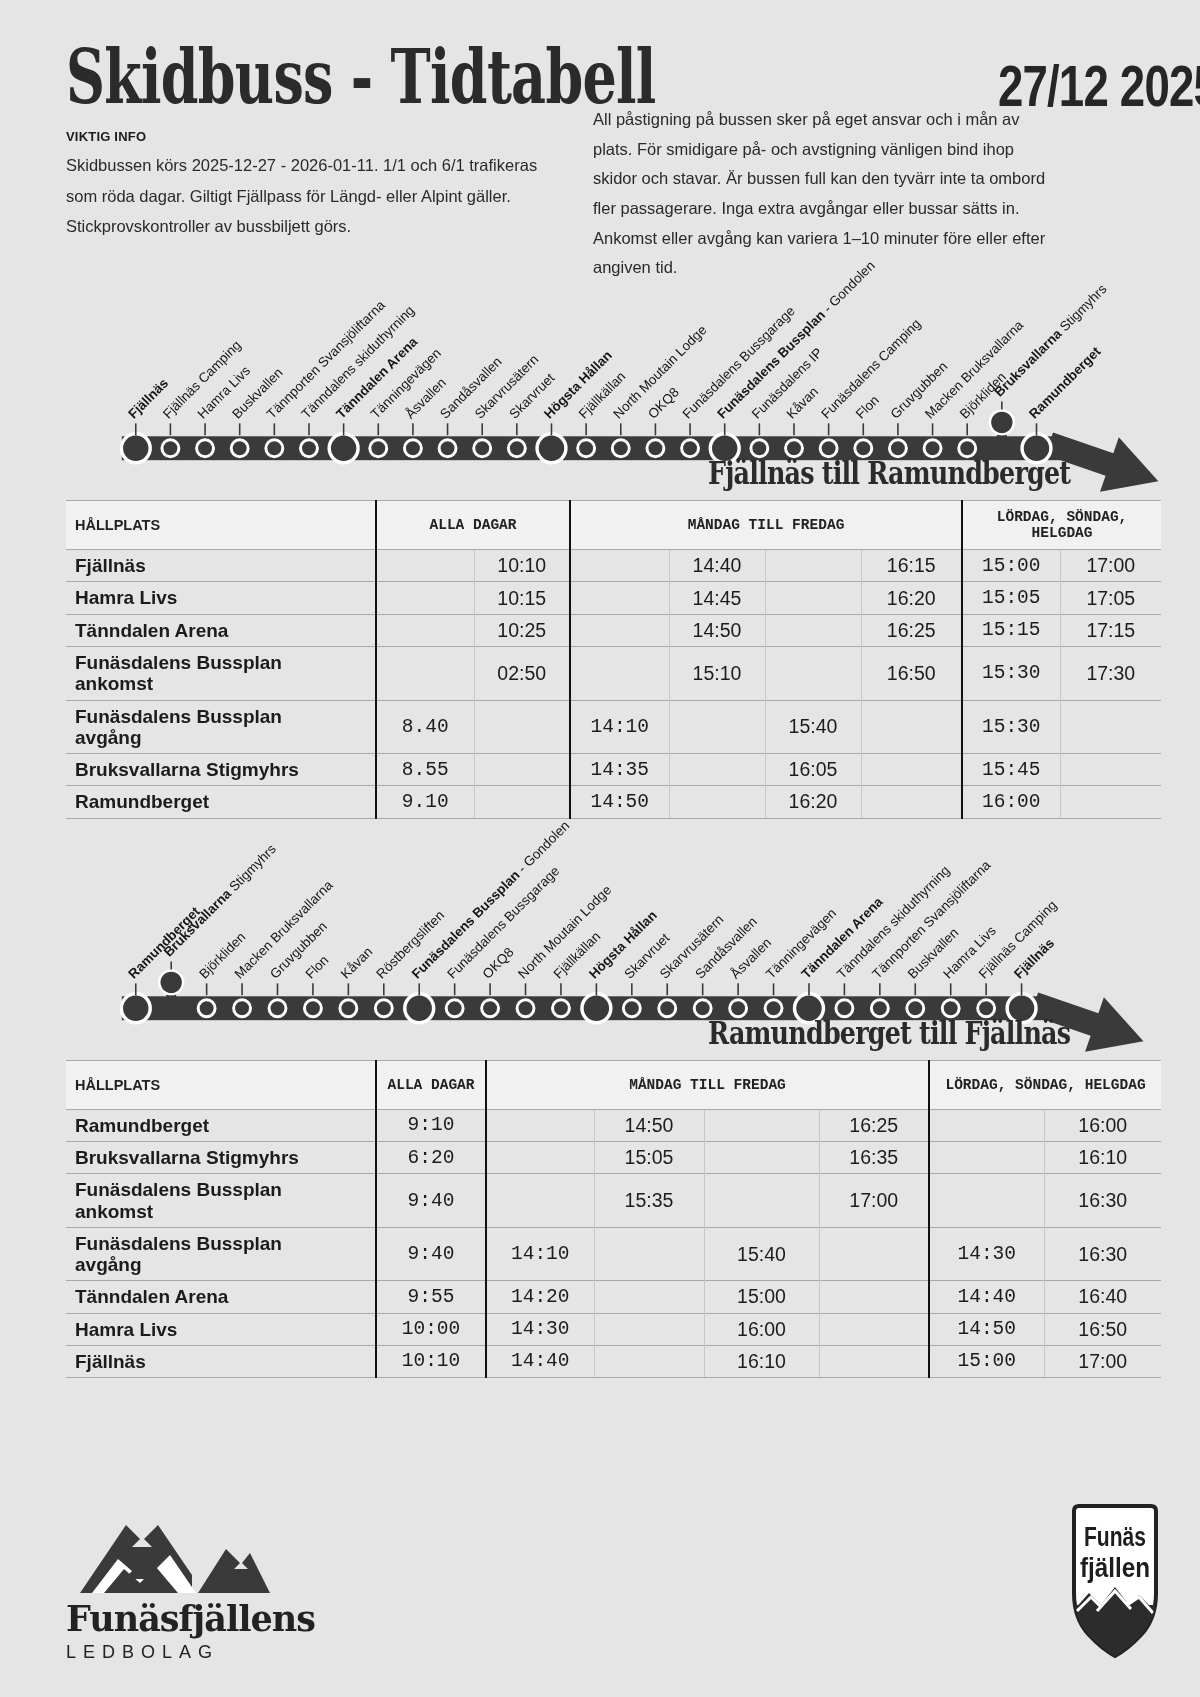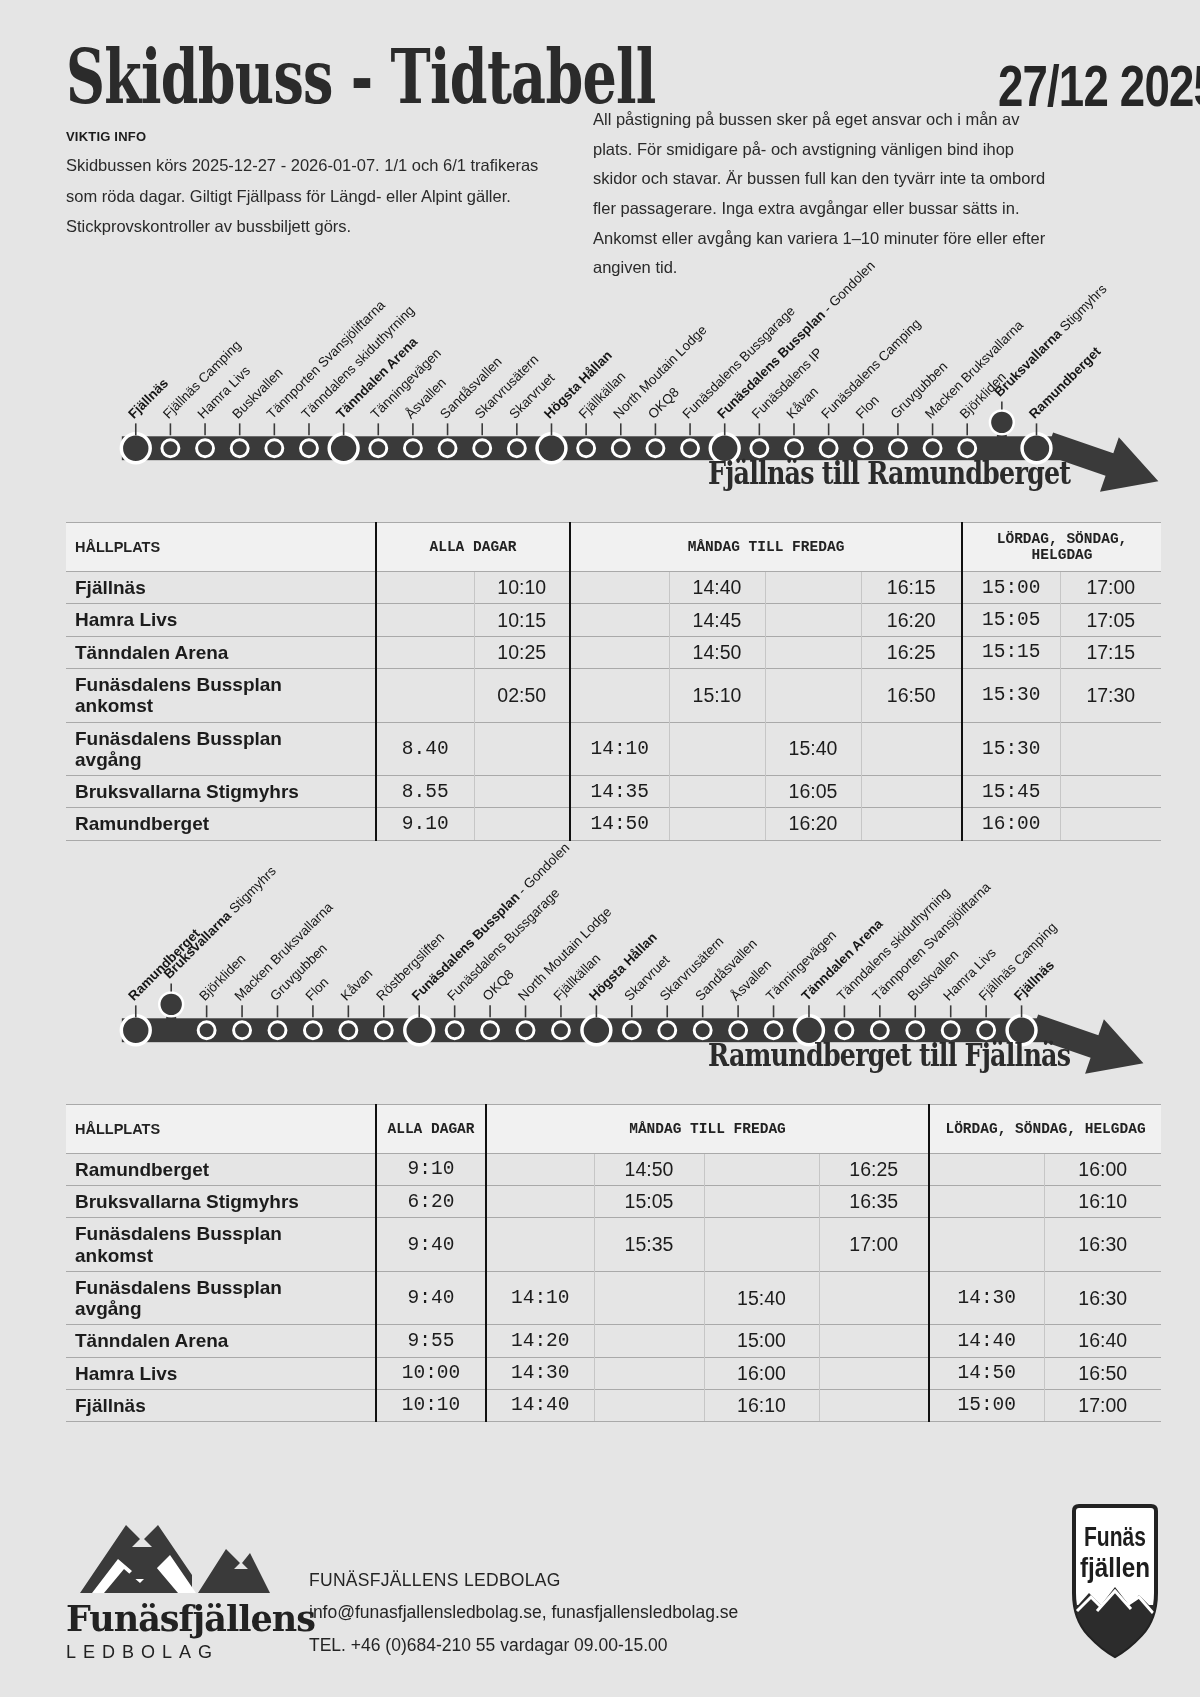--- a/index.html
+++ b/index.html
@@ -27,21 +27,21 @@
   .notice{width:468px; margin:-22px 0 0 22px; font-size:16.5px; line-height:1.8; color:#2a2a2a;}
 
   
   .route-diagram{width:1095px; margin-top:6px;}
   .route-diagram svg{display:block; overflow:visible;}
   .section-heading{font-size:31px; margin:-44px 0 0 8px; line-height:1.1;text-align:right;}
   .section-heading .condense{transform:scaleX(.82);}
 
   
   .tt-wrap{margin-top:10px;}
-  table.tt{border-collapse:collapse; table-layout:fixed; width:1095px;margin-top:22px;}
+  table.tt{border-collapse:collapse; table-layout:fixed; width:1095px;}
   table.tt th, table.tt td{
     border-top:1.5px solid #a9a9a9; padding:0; vertical-align:middle;
     font-size:19.5px; text-align:center; font-weight:normal; color:#1c1c1c;
   }
   table.tt tbody tr:last-child th, table.tt tbody tr:last-child td{border-bottom:1.5px solid #a9a9a9;}
   table.tt .sub{border-left:1px solid #c6c6c6;}
   table.tt .group-start{border-left:2px solid #111;font-family:Liberation Mono, monospace;}
   table.tt thead th{
     background:#f1f1f1; font-weight:bold; font-size:14.5px; letter-spacing:0;
     height:48px; text-transform:uppercase; color:#222;
@@ -67,21 +67,21 @@
 <div class="page">
 
   <div class="top-section">
     <div class="header-row">
       <h1 class="page-title display"><span class="condense">Skidbuss - Tidtabell</span></h1>
       <div class="date-range"><span class="condense right">27/12 2025 - 11/1 2026</span></div>
     </div>
     <div class="info-row">
       <div class="info-left">
         <div class="info-heading">VIKTIG INFO</div>
-        <p class="info-text">Skidbussen körs 2025-12-27 - 2026-01-07. 1/1 och 6/1 trafikeras som röda dagar. Giltigt Fjällpass för Längd- eller Alpint gäller. Stickprovskontroller av bussbiljett görs.</p>
+        <p class="info-text">Skidbussen körs 2025-12-27 - 2026-01-11. 1/1 och 6/1 trafikeras som röda dagar. Giltigt Fjällpass för Längd- eller Alpint gäller. Stickprovskontroller av bussbiljett görs.</p>
       </div>
       <p class="notice">All påstigning på bussen sker på eget ansvar och i mån av plats. För smidigare på- och avstigning vänligen bind ihop skidor och stavar. Är bussen full kan den tyvärr inte ta ombord fler passagerare. Inga extra avgångar eller bussar sätts in. Ankomst eller avgång kan variera 1–10 minuter före eller efter angiven tid.</p>
     </div>
   </div>
 
   <div id="route-0" class="route-diagram">
       <svg viewBox="0 0 1100 212" width="1095" height="211" xmlns="http://www.w3.org/2000/svg">
         <rect x="56" y="148" width="943" height="24" fill="#3a3a3a"></rect>
         <g transform="translate(1001,160) rotate(19)">
           <path d="M-14,-12 H50 V-29 L102,0 L50,29 V12 H-14 Z" fill="#3a3a3a"></path>
@@ -461,25 +461,20 @@
     <div class="footer-logo">
       <svg width="200" height="88" viewBox="0 0 200 88" aria-hidden="true">
         <path d="M6,84 L52,16 L66,30 L58,38 L78,38 L70,30 L84,16 L118,66 L118,84 Z" fill="#3a3a3a"></path>
         <path d="M18,84 L44,50 L58,62 L50,70 L88,70 L80,62 L96,46 L122,84 Z" fill="#fff"></path>
         <path d="M30,84 L50,60 L66,74 L82,58 L104,84 Z" fill="#3a3a3a"></path>
         <path d="M124,84 L152,40 L166,54 L160,60 L174,60 L168,54 L176,44 L196,84 Z" fill="#3a3a3a"></path>
       </svg>
       <div class="logo-word">Funäsfjällens</div>
       <div class="logo-sub">LEDBOLAG</div>
     </div>
-    <div class="footer-contact">
-      <div class="line1">FUNÄSFJÄLLENS LEDBOLAG</div>
-      <div>info@funasfjallensledbolag.se, funasfjallensledbolag.se</div>
-      <div>TEL. +46 (0)684-210 55 vardagar 09.00-15.00</div>
-    </div>
     <div class="footer-badge">
       <svg width="88" height="158" viewBox="0 0 88 158" aria-hidden="true">
         <defs>
           <clipPath id="shieldClip">
             <path d="M8,5 H80 Q85,5 85,10 V92 Q85,118 70,134 Q57,148 44,155 Q31,148 18,134 Q3,118 3,92 V10 Q3,5 8,5 Z"></path>
           </clipPath>
         </defs>
         <path d="M8,5 H80 Q85,5 85,10 V92 Q85,118 70,134 Q57,148 44,155 Q31,148 18,134 Q3,118 3,92 V10 Q3,5 8,5 Z" fill="#fff" stroke="#222" stroke-width="4"></path>
         <text x="44" y="45" text-anchor="middle" font-family="Liberation Sans, sans-serif" font-weight="bold" font-size="28" fill="#1d1d1d" textLength="62" lengthAdjust="spacingAndGlyphs" id="badge-top-text">Funäs</text>
         <text x="44" y="76" text-anchor="middle" font-family="Liberation Sans, sans-serif" font-weight="bold" font-size="28" fill="#1d1d1d" textLength="70" lengthAdjust="spacingAndGlyphs" id="badge-bottom-text">fjällen</text>

